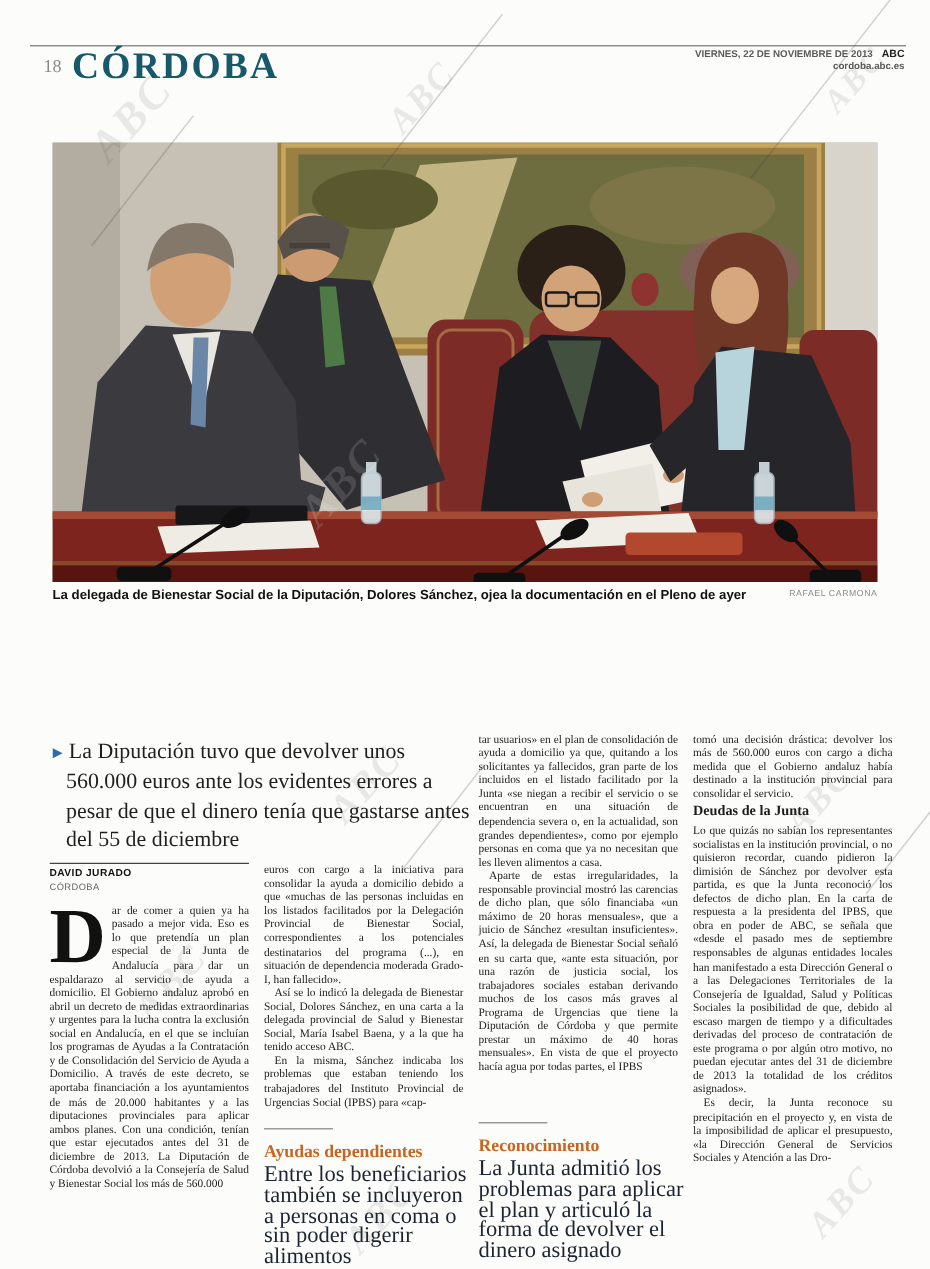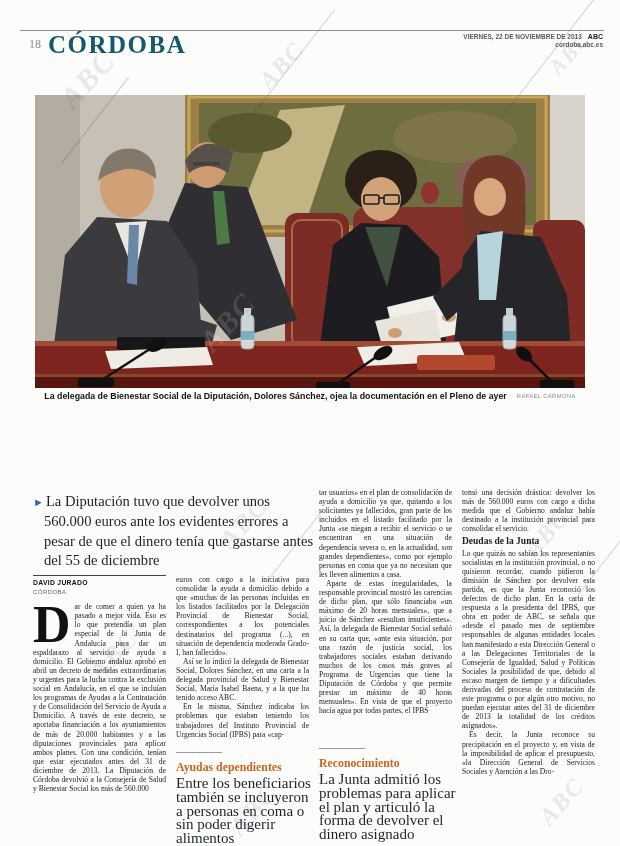--- a/index.html
+++ b/index.html
@@ -14,21 +14,21 @@
   .page-num { position:absolute; left:29px; top:37px; font-size:12px; color:#8a8a86; }
   .section-name { position:absolute; left:48px; top:31px; font-size:25px; font-weight:bold;
     color:#15596b; letter-spacing:1.5px; }
   .masthead-right { position:absolute; right:17px; top:33px; text-align:right;
     font-family:"Liberation Sans", sans-serif; font-size:6.5px; line-height:8px; color:#5a5a57; font-weight:bold; }
   .masthead-right .brand { color:#222; margin-left:6px; font-size:7px; }
   
   .photo { position:absolute; left:35px; top:95px; width:550px; height:293px; background:#c7c1b5; }
   .photo svg { display:block; }
   .caption-row { position:absolute; left:35px; top:391px; width:550px; display:flex;
-    justify-content:center; align-items:flex-start; }
+    justify-content:space-between; align-items:flex-start; }
   .caption { font-family:"Liberation Sans", sans-serif; font-weight:bold; font-size:8.8px; color:#111; }
   .credit { font-family:"Liberation Sans", sans-serif; font-size:5.8px; color:#8a8a86;
     letter-spacing:.4px; white-space:nowrap; margin-left:10px; margin-top:2px; }
   
   .headline { position:absolute; left:32px; top:412px; width:575px; font-weight:bold;
     font-size:31px; line-height:34.5px; letter-spacing:-0.4px; color:#121212; }
   .lead { position:absolute; left:33px; top:492px; width:281px; font-size:14.6px;
     line-height:19.4px; color:#1f1f1f; text-indent:-11px; padding-left:11px; }
   .lead .arrow { color:#2e6ba8; font-size:11px; margin-right:2px; }
   

